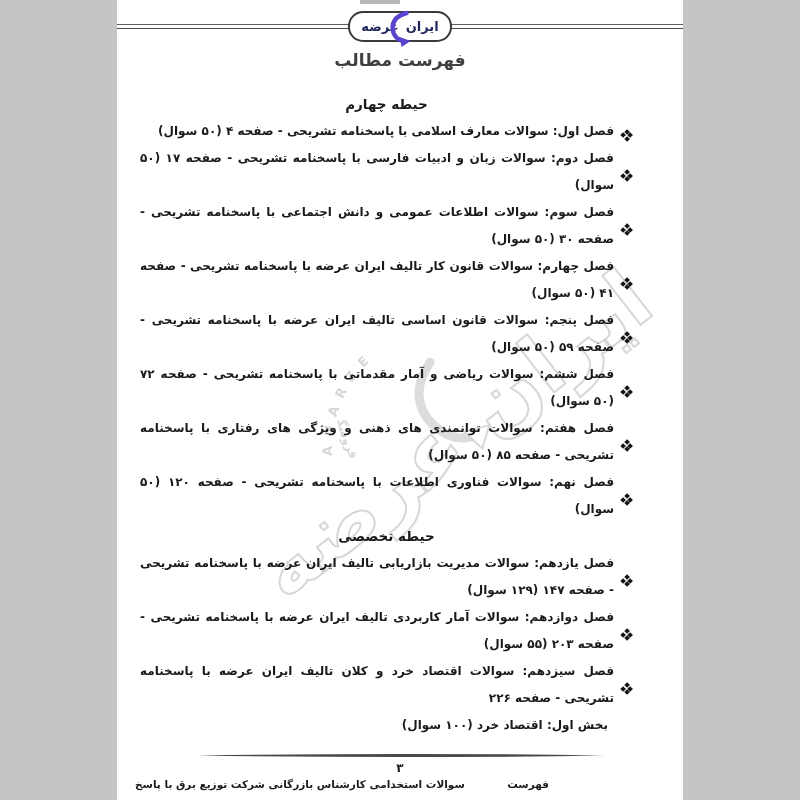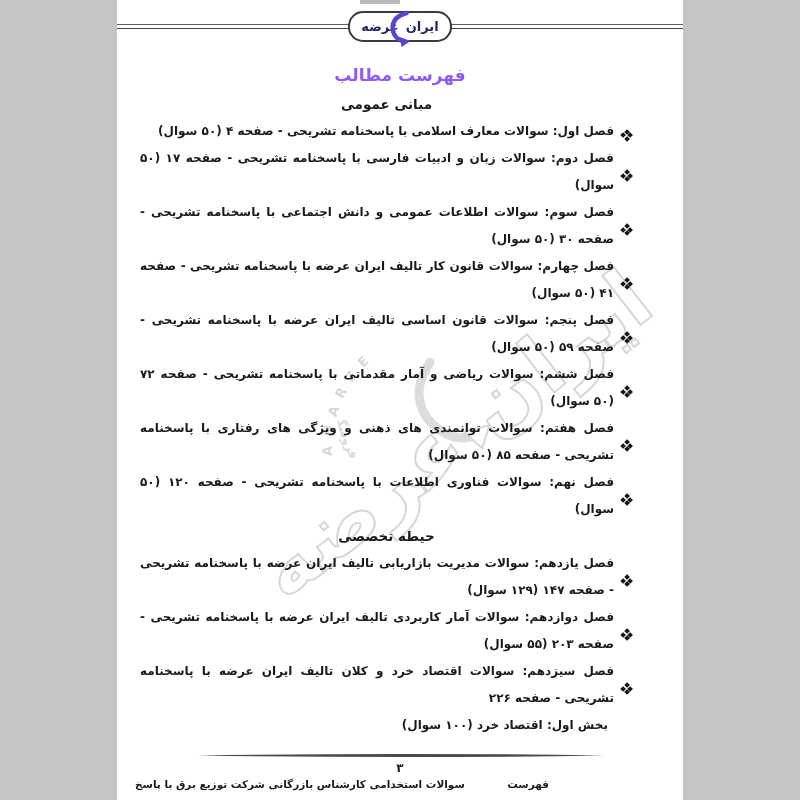--- a/index.html
+++ b/index.html
@@ -68,21 +68,21 @@
 
   <div class="logo-pill">
     <span class="logo-word">ایران</span>
     <span class="logo-word">عرضه</span>
     <svg class="logo-arrow" width="30" height="38" viewBox="0 0 30 38">
       <path d="M24 3 C12 6 8 14 11 23 C13 28 17 30.5 21 31" stroke="#5b43d0" stroke-width="4.5" fill="none" stroke-linecap="round"></path>
       <polygon points="17,27 28,31 19,37" fill="#5b43d0"></polygon>
     </svg>
   </div>
 
-  <div class="doc-title" style="color:#8b5cf6;margin-top:15px;">فهرست مطالب</div>
+  <div class="doc-title" style="color:#404040;">فهرست مطالب</div>
 
   <svg class="watermark" width="430" height="380" viewBox="0 0 430 380">
     <defs>
       <path id="arcTop" d="M 90 205 A 122 122 0 1 1 334 205" fill="none"></path>
       <path id="arcBot" d="M 96 178 A 118 118 0 0 0 328 178" fill="none"></path>
     </defs>
     <text font-size="13" font-weight="bold" letter-spacing="9" fill="#d8d8d8">
       <textPath href="#arcTop" startOffset="28%">IRANARZE</textPath>
     </text>
     <text font-size="12" font-weight="bold" letter-spacing="3" fill="#d8d8d8">
@@ -90,21 +90,21 @@
     </text>
     <g transform="rotate(-38 212 190)">
       <text x="212" y="218" text-anchor="middle" font-size="82" font-weight="bold" fill="#ffffff" stroke="#d7d7d7" stroke-width="2">ایران عرضه</text>
       <path d="M238 118 C206 128 196 152 204 178 C209 194 220 202 232 204" stroke="#dcdcdc" stroke-width="9" fill="none" stroke-linecap="round"></path>
       <polygon points="222,194 246,204 226,218" fill="#ffffff" stroke="#d7d7d7" stroke-width="2"></polygon>
     </g>
   </svg>
 
   <div class="toc">
 
-    <div class="sec-head">مبانی عمومی</div>
+    <div class="sec-head">حیطه چهارم</div>
 
     <div class="ti">
         <span class="blt">
           <i></i>
           <i></i>
           <i></i>
           <i></i>
         </span>
         <span class="txt">فصل اول: سوالات معارف اسلامی با پاسخنامه تشریحی - صفحه ۴ (۵۰ سوال)</span>
       </div>

